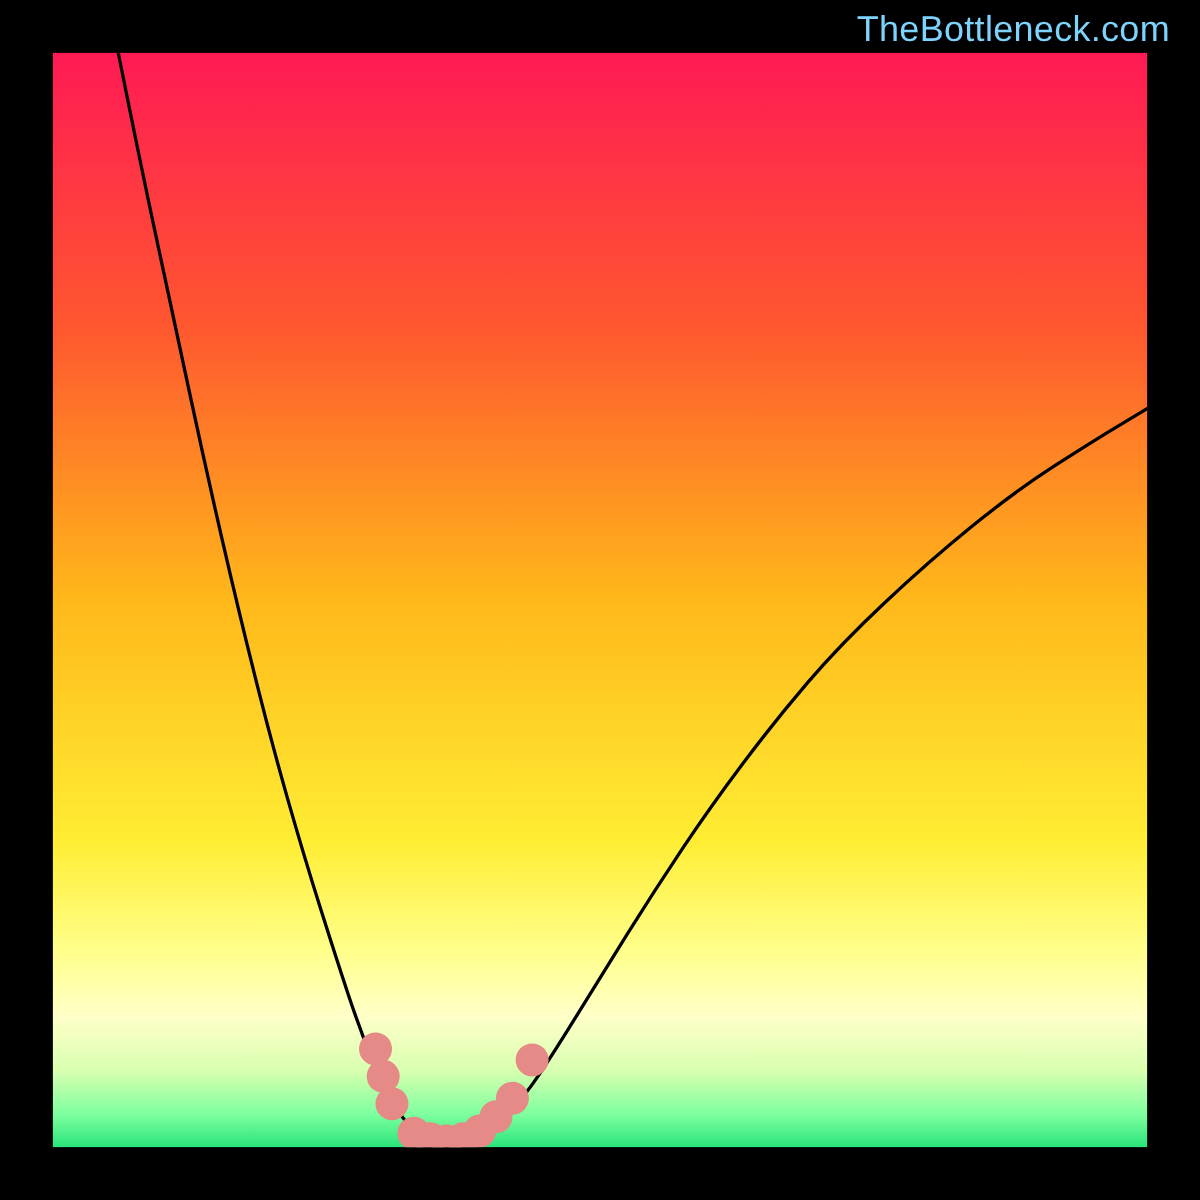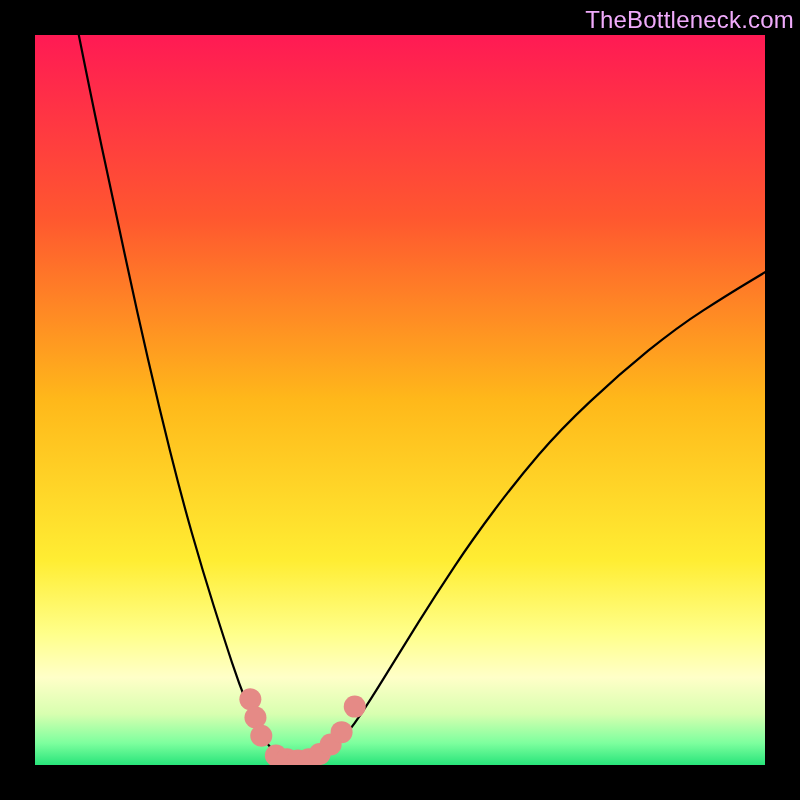--- a/index.html
+++ b/index.html
@@ -23,22 +23,22 @@
     position: absolute;
     left: 35px;
     top: 35px;
     width: 730px;
     height: 730px;
     overflow: hidden;
   }
   .watermark {
     position: absolute;
     top: 6px;
-    right: 6px;
-    color: #f0abfc;
+    right: 20px;
+    color: #7dd3fc;
     font-size: 24px;
     font-weight: 400;
     letter-spacing: 0.2px;
   }
   svg {
     display: block;
   }
 </style>
 </head>
 <body>

